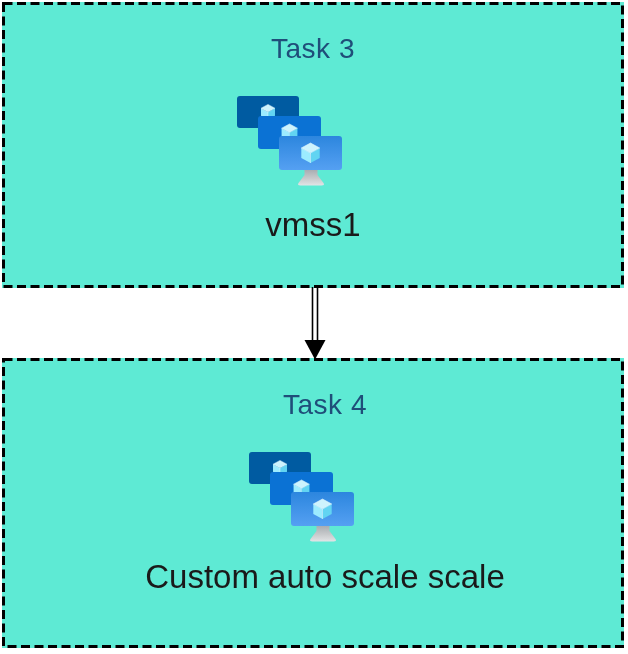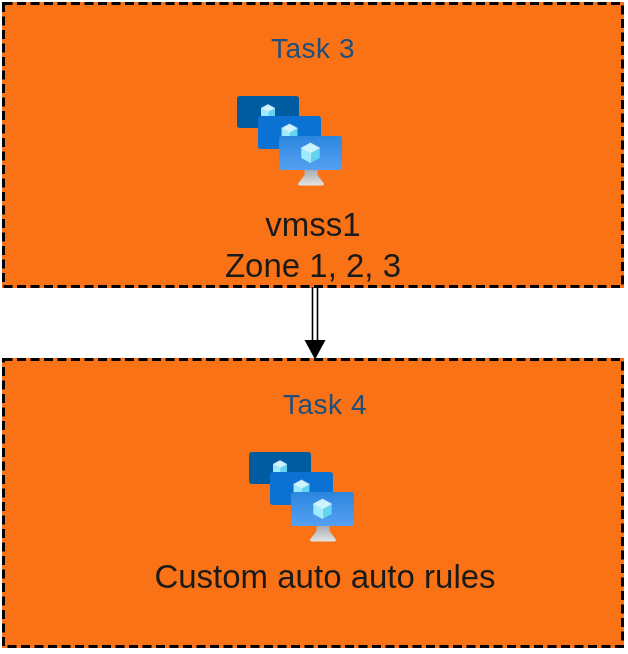--- a/index.html
+++ b/index.html
@@ -9,21 +9,21 @@
     position: relative;
     background: #ffffff;
     font-family: "Liberation Sans", sans-serif;
     overflow: hidden;
   }
 
   .task-box {
     position: absolute;
     left: 2px;
     width: 622px;
-    background: #f97316;
+    background: #5eead4;
     box-sizing: border-box;
     display: flex;
     flex-direction: column;
     align-items: center;
   }
   #task3-box { top: 2px; height: 286px; }
   #task4-box { top: 358px; height: 290px; padding-left: 24px; }
 
   .box-border {
     position: absolute;
@@ -102,21 +102,20 @@
     <use href="#vmss-cube" transform="translate(31,16) scale(0.76)"></use>
     <rect x="21" y="20" width="63" height="33" rx="3" fill="#0b72d4"></rect>
     <use href="#vmss-cube" transform="translate(52.5,36.5) scale(0.86)"></use>
     <rect x="42" y="40" width="63" height="34" rx="3" fill="url(#vmss-front-grad)"></rect>
     <use href="#vmss-cube" transform="translate(73.5,57)"></use>
     <path d="M67.5,74 L80.5,74 L80.5,79 L86.5,87 Q88,89.5 84.5,89.5 L63.5,89.5 Q60,89.5 61.5,87 L67.5,79 Z" fill="url(#vmss-stand-grad)"></path>
   </svg>
 
   <div class="box-caption">
     <div>vmss1</div>
-    <div>Zone 1, 2, 3</div>
   </div>
 </div>
 
 <svg class="connector" viewBox="0 0 28 73" width="28" height="73">
   <line x1="11.5" y1="0" x2="11.5" y2="57" stroke="#000000" stroke-width="1.6"></line>
   <line x1="16.5" y1="0" x2="16.5" y2="57" stroke="#000000" stroke-width="1.6"></line>
   <polygon points="3.5,53 24.5,53 14,72.5" fill="#000000"></polygon>
 </svg>
 
 <div class="task-box" id="task4-box">
@@ -130,15 +129,15 @@
     <rect x="0" y="0" width="62" height="32" rx="3" fill="#005ba1"></rect>
     <use href="#vmss-cube" transform="translate(31,16) scale(0.76)"></use>
     <rect x="21" y="20" width="63" height="33" rx="3" fill="#0b72d4"></rect>
     <use href="#vmss-cube" transform="translate(52.5,36.5) scale(0.86)"></use>
     <rect x="42" y="40" width="63" height="34" rx="3" fill="url(#vmss-front-grad)"></rect>
     <use href="#vmss-cube" transform="translate(73.5,57)"></use>
     <path d="M67.5,74 L80.5,74 L80.5,79 L86.5,87 Q88,89.5 84.5,89.5 L63.5,89.5 Q60,89.5 61.5,87 L67.5,79 Z" fill="url(#vmss-stand-grad)"></path>
   </svg>
 
   <div class="box-caption">
-    <div>Custom auto auto rules</div>
+    <div>Custom auto scale scale</div>
   </div>
 </div>
 
 </body></html>

